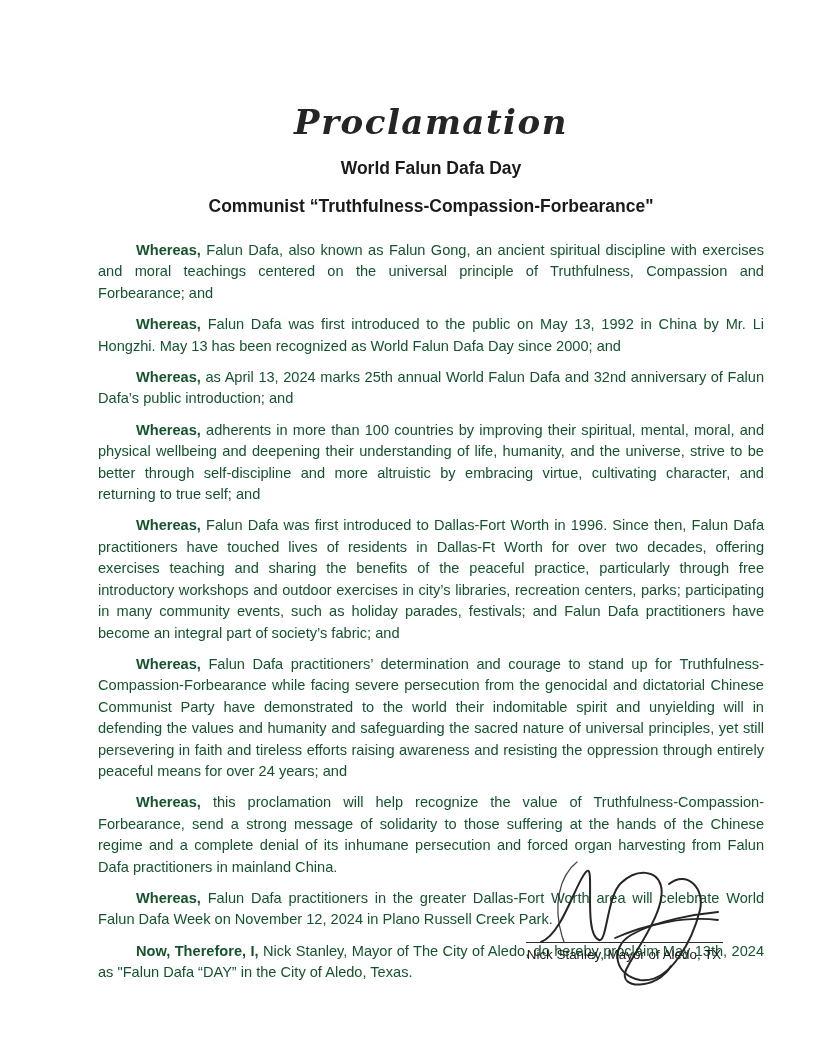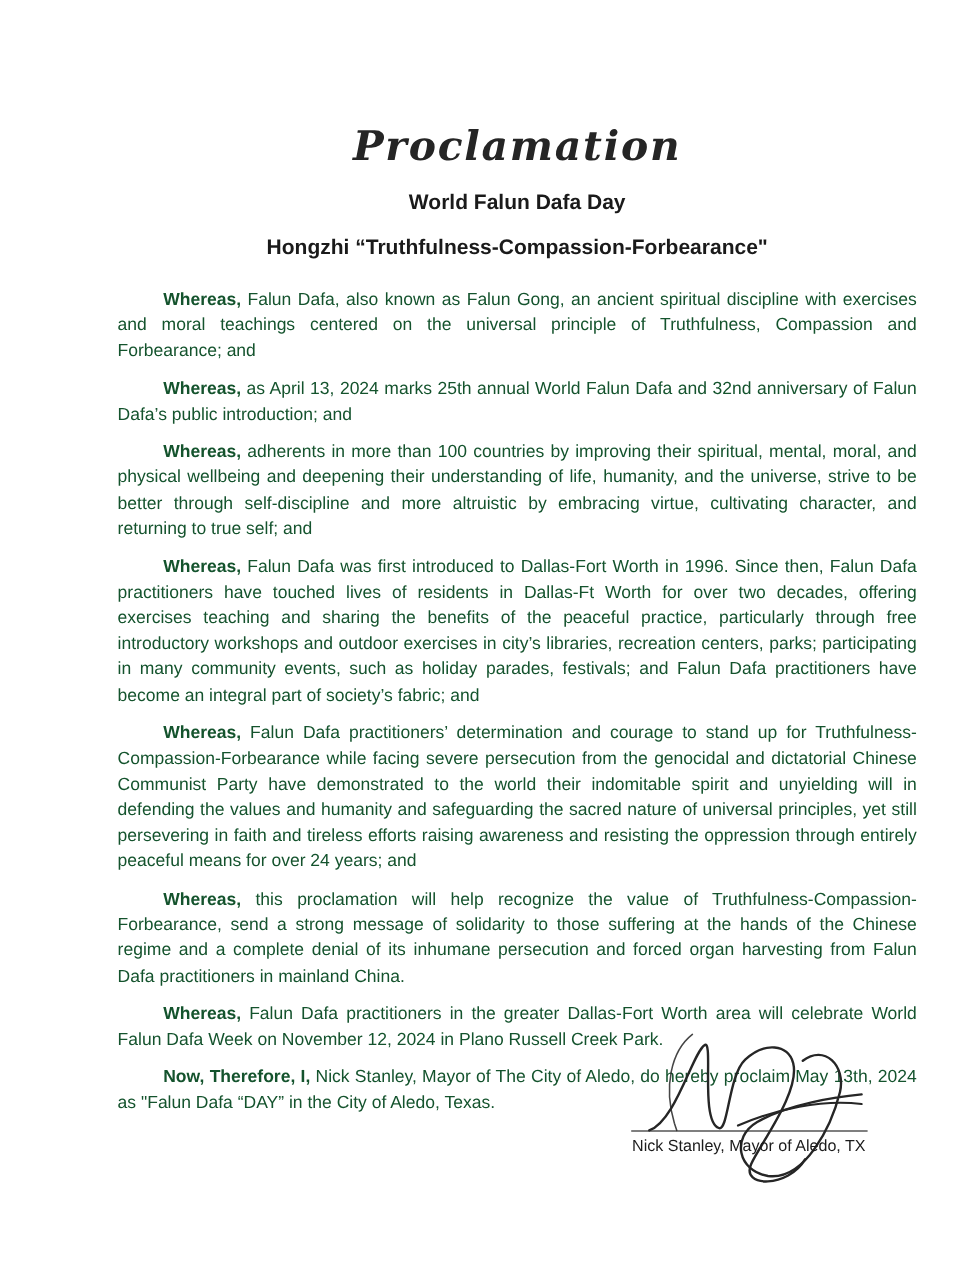--- a/index.html
+++ b/index.html
@@ -92,24 +92,25 @@
 </style>
 </head>
 <body>
 
 <div class="page">
 
   <h1 class="script-title">Proclamation</h1>
 
   <h2 class="subtitle">World Falun Dafa Day</h2>
 
-  <h2 class="subtitle">Hongzhi “Truthfulness-Compassion-Forbearance"</h2>
+  <h2 class="subtitle">Communist “Truthfulness-Compassion-Forbearance"</h2>
 
   <div class="doc-body">
       <p class="para"><strong class="lead">Whereas,</strong><span> Falun Dafa, also known as Falun Gong, an ancient spiritual discipline with exercises and moral teachings centered on the universal principle of Truthfulness, Compassion and Forbearance; and</span></p>
+      <p class="para"><strong class="lead">Whereas,</strong><span> Falun Dafa was first introduced to the public on May 13, 1992 in China by Mr. Li Hongzhi. May 13 has been recognized as World Falun Dafa Day since 2000; and</span></p>
       <p class="para"><strong class="lead">Whereas,</strong><span> as April 13, 2024 marks 25th annual World Falun Dafa and 32nd anniversary of Falun Dafa’s public introduction; and</span></p>
       <p class="para"><strong class="lead">Whereas,</strong><span> adherents in more than 100 countries by improving their spiritual, mental, moral, and physical wellbeing and deepening their understanding of life, humanity, and the universe, strive to be better through self-discipline and more altruistic by embracing virtue, cultivating character, and returning to true self; and</span></p>
       <p class="para"><strong class="lead">Whereas,</strong><span> Falun Dafa was first introduced to Dallas-Fort Worth in 1996. Since then, Falun Dafa practitioners have touched lives of residents in Dallas-Ft Worth for over two decades, offering exercises teaching and sharing the benefits of the peaceful practice, particularly through free introductory workshops and outdoor exercises in city’s libraries, recreation centers, parks; participating in many community events, such as holiday parades, festivals; and Falun Dafa practitioners have become an integral part of society’s fabric; and</span></p>
       <p class="para"><strong class="lead">Whereas,</strong><span> Falun Dafa practitioners’ determination and courage to stand up for Truthfulness-Compassion-Forbearance while facing severe persecution from the genocidal and dictatorial Chinese Communist Party have demonstrated to the world their indomitable spirit and unyielding will in defending the values and humanity and safeguarding the sacred nature of universal principles, yet still persevering in faith and tireless efforts raising awareness and resisting the oppression through entirely peaceful means for over 24 years; and</span></p>
       <p class="para"><strong class="lead">Whereas,</strong><span> this proclamation will help recognize the value of Truthfulness-Compassion-Forbearance, send a strong message of solidarity to those suffering at the hands of the Chinese regime and a complete denial of its inhumane persecution and forced organ harvesting from Falun Dafa practitioners in mainland China.</span></p>
       <p class="para"><strong class="lead">Whereas,</strong><span> Falun Dafa practitioners in the greater Dallas-Fort Worth area will celebrate World Falun Dafa Week on November 12, 2024 in Plano Russell Creek Park.</span></p>
       <p class="para"><strong class="lead">Now, Therefore, I,</strong><span> Nick Stanley, Mayor of The City of Aledo, do hereby proclaim May 13th, 2024 as "Falun Dafa “DAY” in the City of Aledo, Texas.</span></p>
     </div>
 
   <div class="signature-block">

